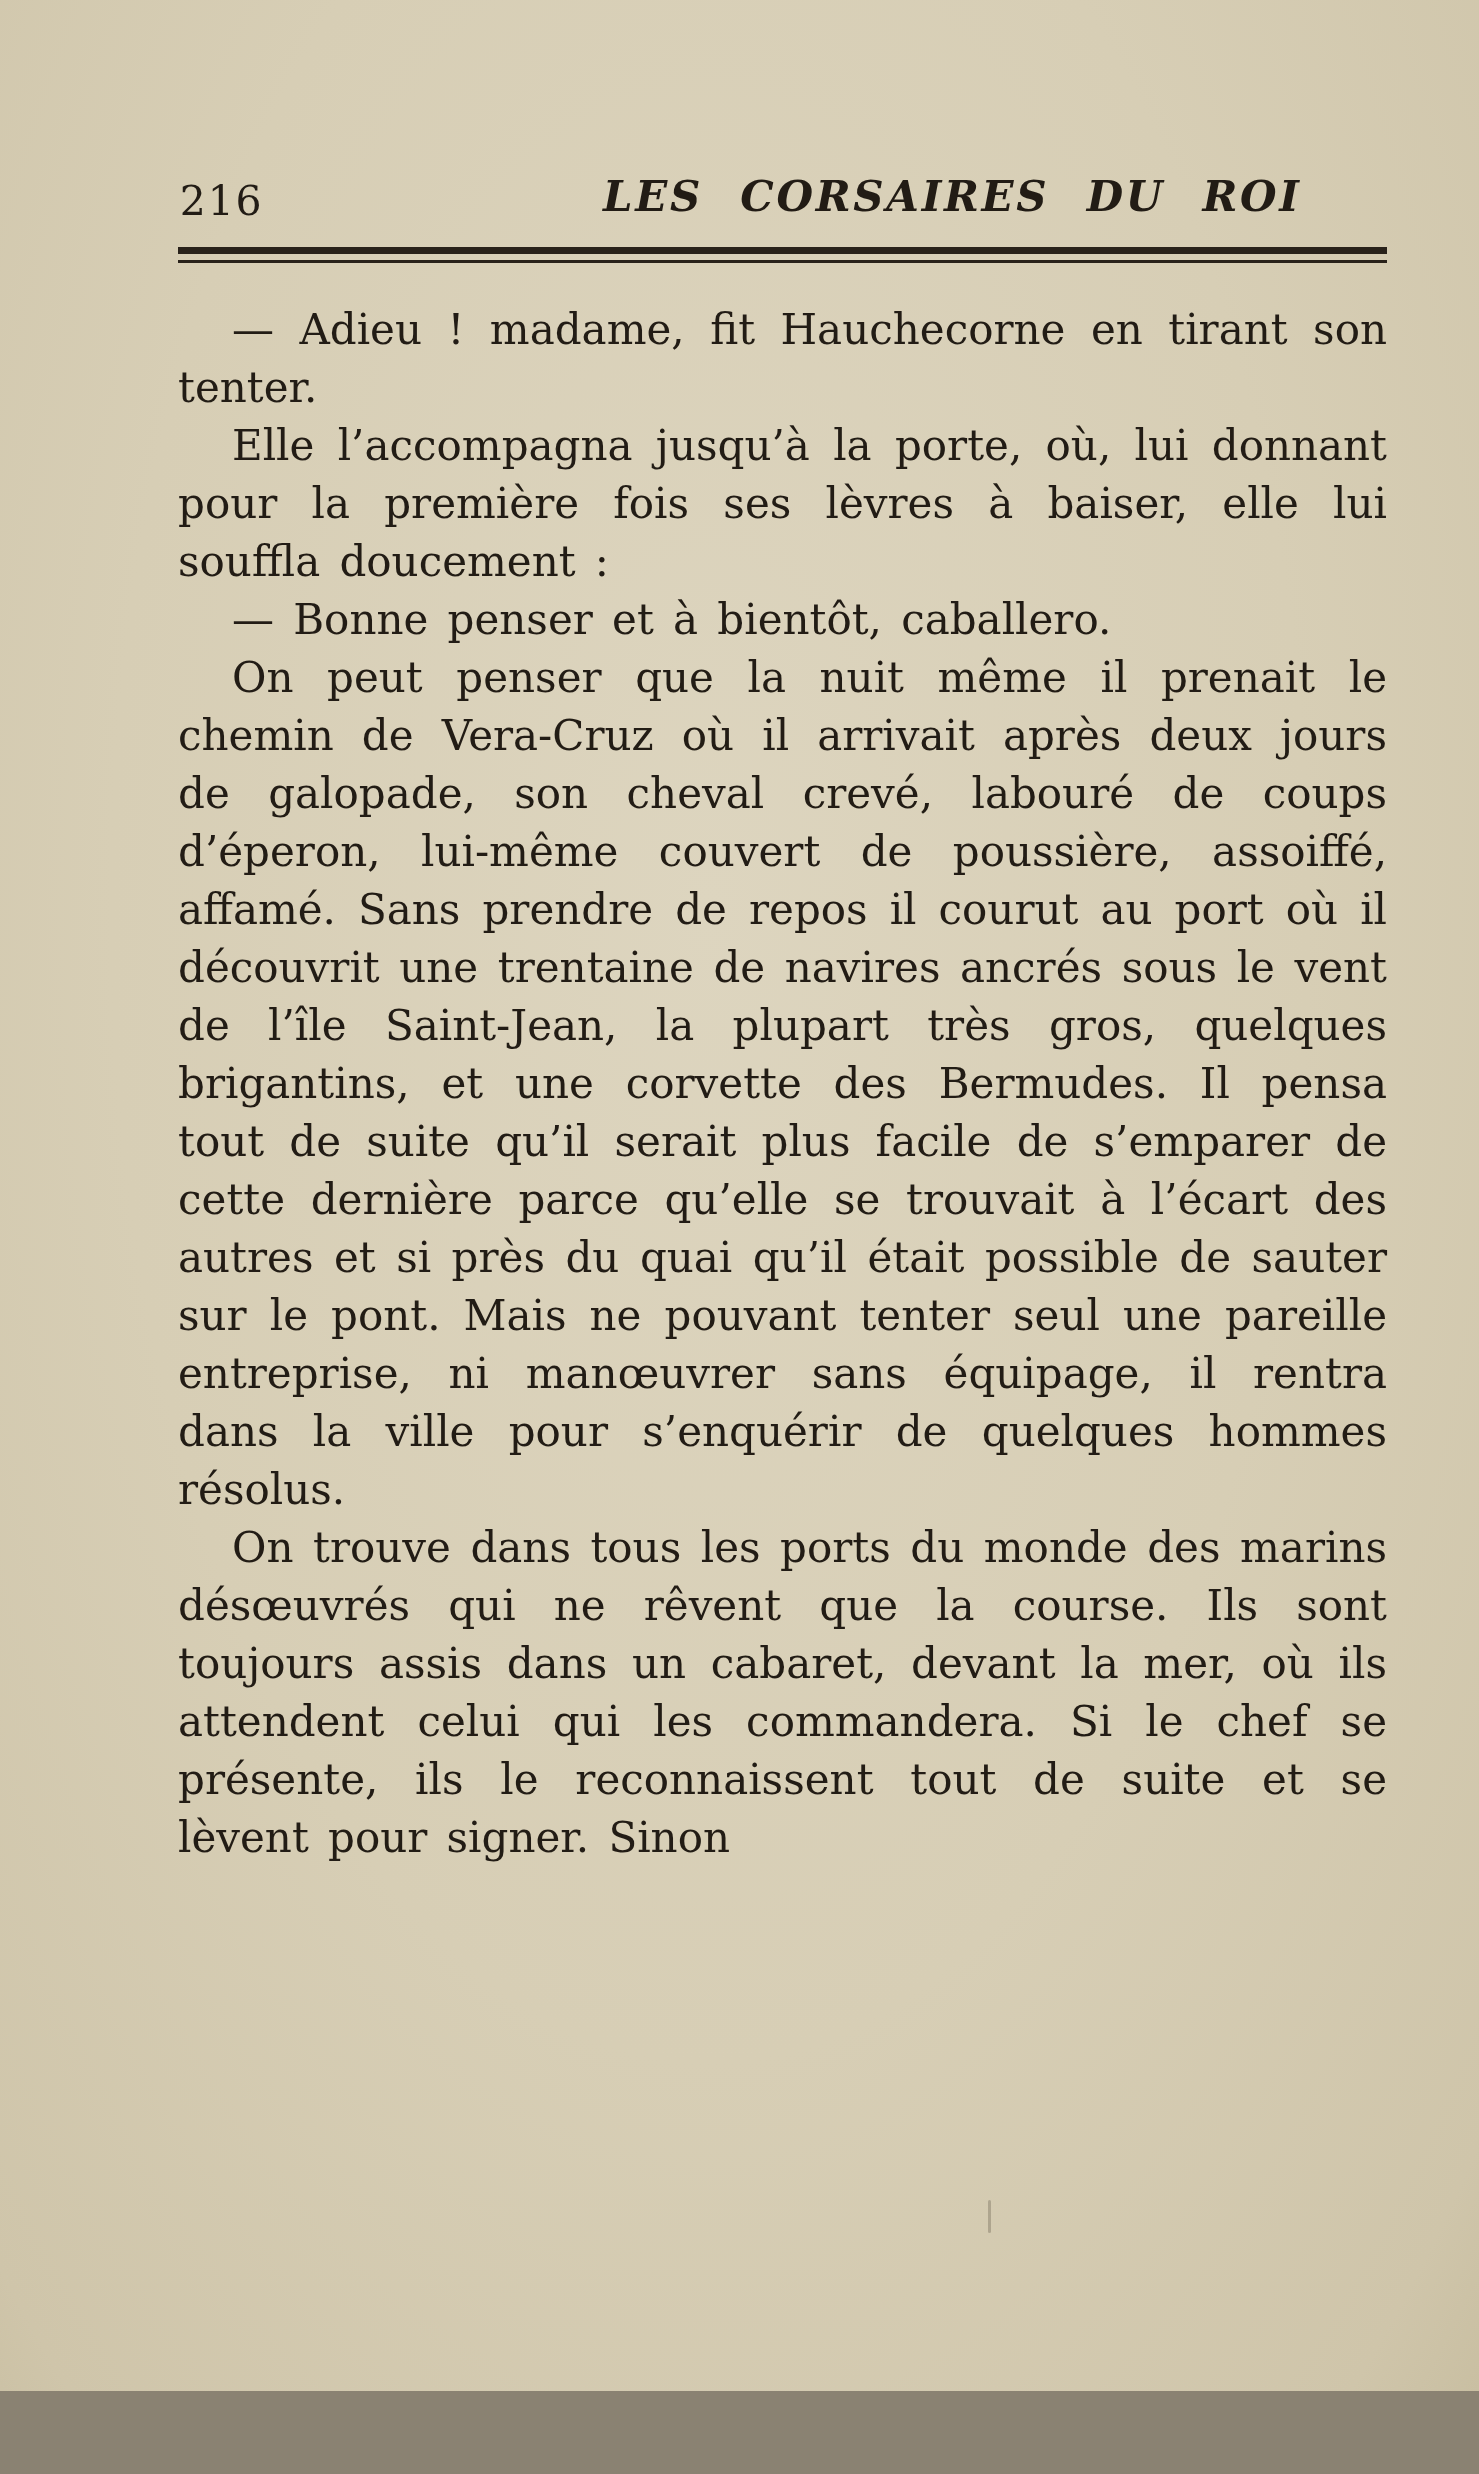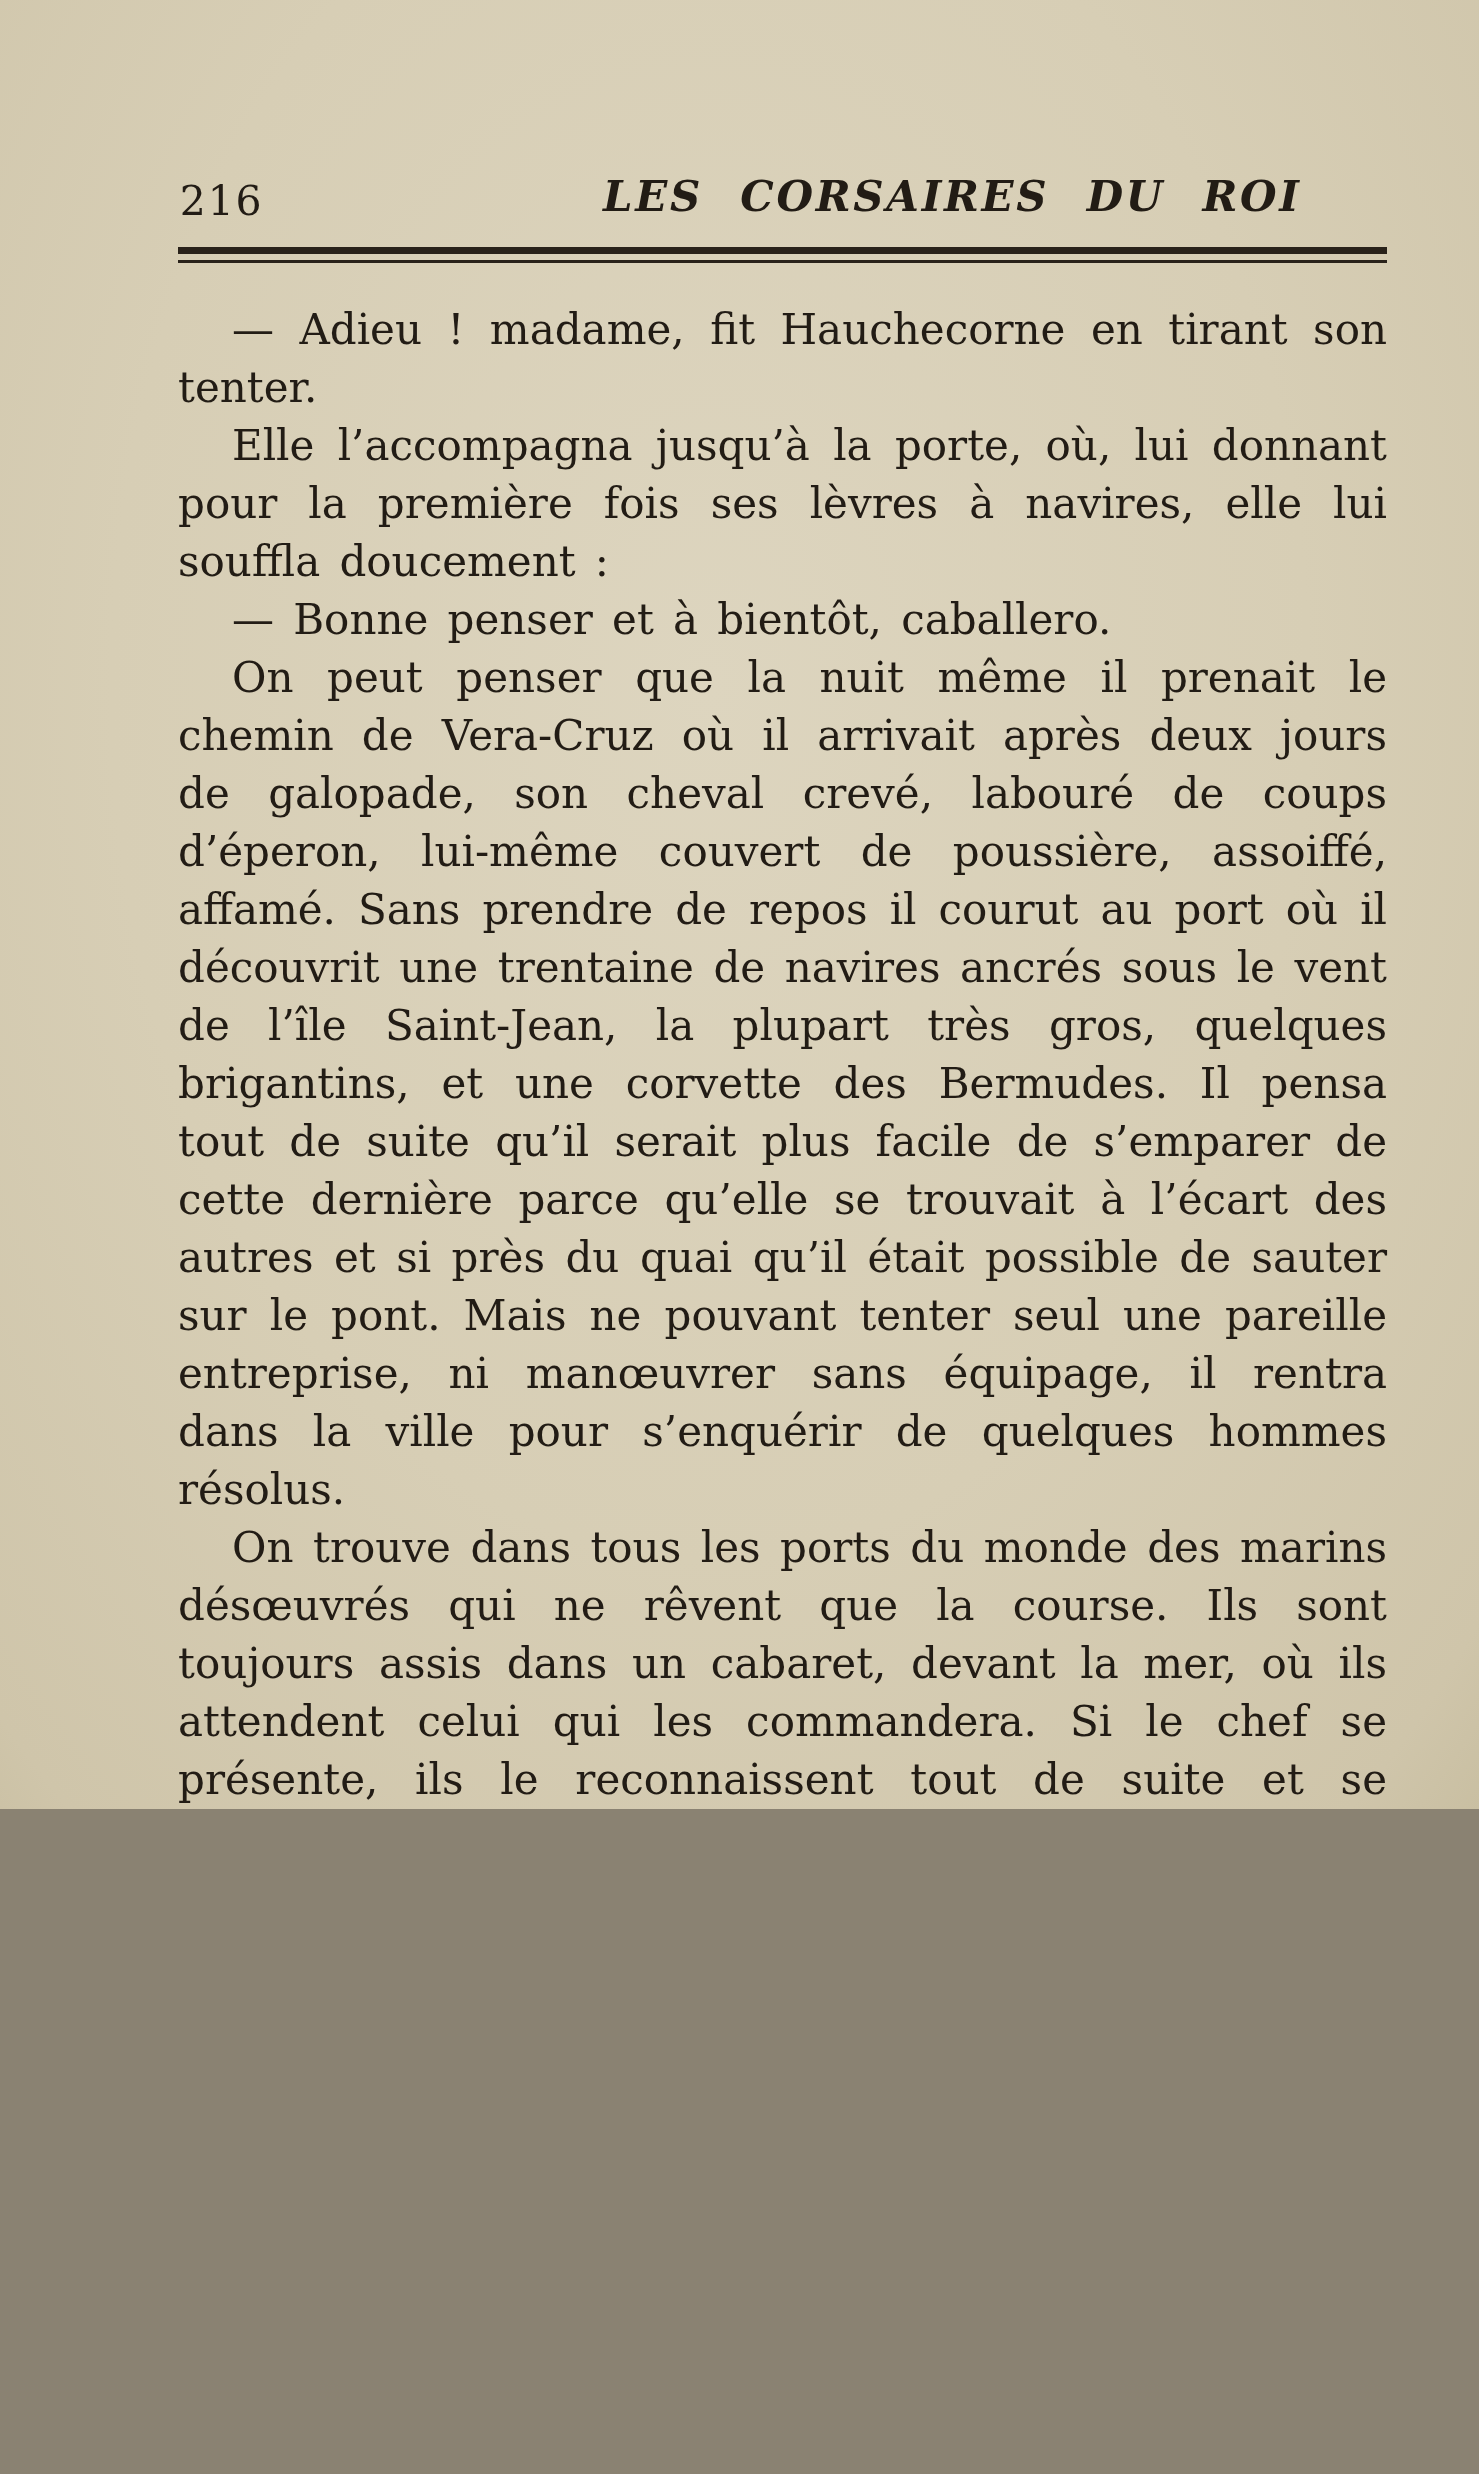--- a/index.html
+++ b/index.html
@@ -3,21 +3,21 @@
 <meta charset="utf-8">
 <style>
   html, body {
     margin: 0;
     padding: 0;
     background: #8a8272;
   }
   .page {
     position: relative;
     width: 1479px;
-    height: 1809px;
+    height: 2391px;
     margin: 0 auto;
     background-color: #d7ceb5;
     background-image:
       radial-gradient(ellipse at 48% 38%, #ddd5bf 0%, #d7ceb5 55%, #cfc5aa 92%, #c9bfa2 100%);
     font-family: "DejaVu Serif", "Liberation Serif", serif;
     color: #221c15;
     overflow: hidden;
   }
   .text-area {
     position: absolute;
@@ -92,21 +92,21 @@
       <span class="running-title">LES CORSAIRES DU ROI</span>
     </div>
 
     <div class="double-rule">
       <div class="rule-thick"></div>
       <div class="rule-thin"></div>
     </div>
 
     <div class="body-text">
       <p>— Adieu ! madame, fit Hauchecorne en tirant son tenter.</p>
-      <p>Elle l’accompagna jusqu’à la porte, où, lui donnant pour la première fois ses lèvres à navires, elle lui souffla doucement :</p>
+      <p>Elle l’accompagna jusqu’à la porte, où, lui donnant pour la première fois ses lèvres à baiser, elle lui souffla doucement :</p>
       <p>— Bonne penser et à bientôt, caballero.</p>
       <p>On peut penser que la nuit même il prenait le chemin de Vera-Cruz où il arrivait après deux jours de galopade, son cheval crevé, labouré de coups d’éperon, lui-même couvert de poussière, assoiffé, affamé. Sans prendre de repos il courut au port où il découvrit une trentaine de navires ancrés sous le vent de l’île Saint-Jean, la plupart très gros, quelques brigantins, et une corvette des Bermudes. Il pensa tout de suite qu’il serait plus facile de s’emparer de cette dernière parce qu’elle se trouvait à l’écart des autres et si près du quai qu’il était possible de sauter sur le pont. Mais ne pouvant tenter seul une pareille entreprise, ni manœuvrer sans équipage, il rentra dans la ville pour s’enquérir de quelques hommes résolus.</p>
       <p>On trouve dans tous les ports du monde des marins désœuvrés qui ne rêvent que la course. Ils sont toujours assis dans un cabaret, devant la mer, où ils attendent celui qui les commandera. Si le chef se présente, ils le reconnaissent tout de suite et se lèvent pour signer. Sinon</p>
     </div>
 
   </div>
 
   <div class="scan-artifact"></div>
 </div>
 

